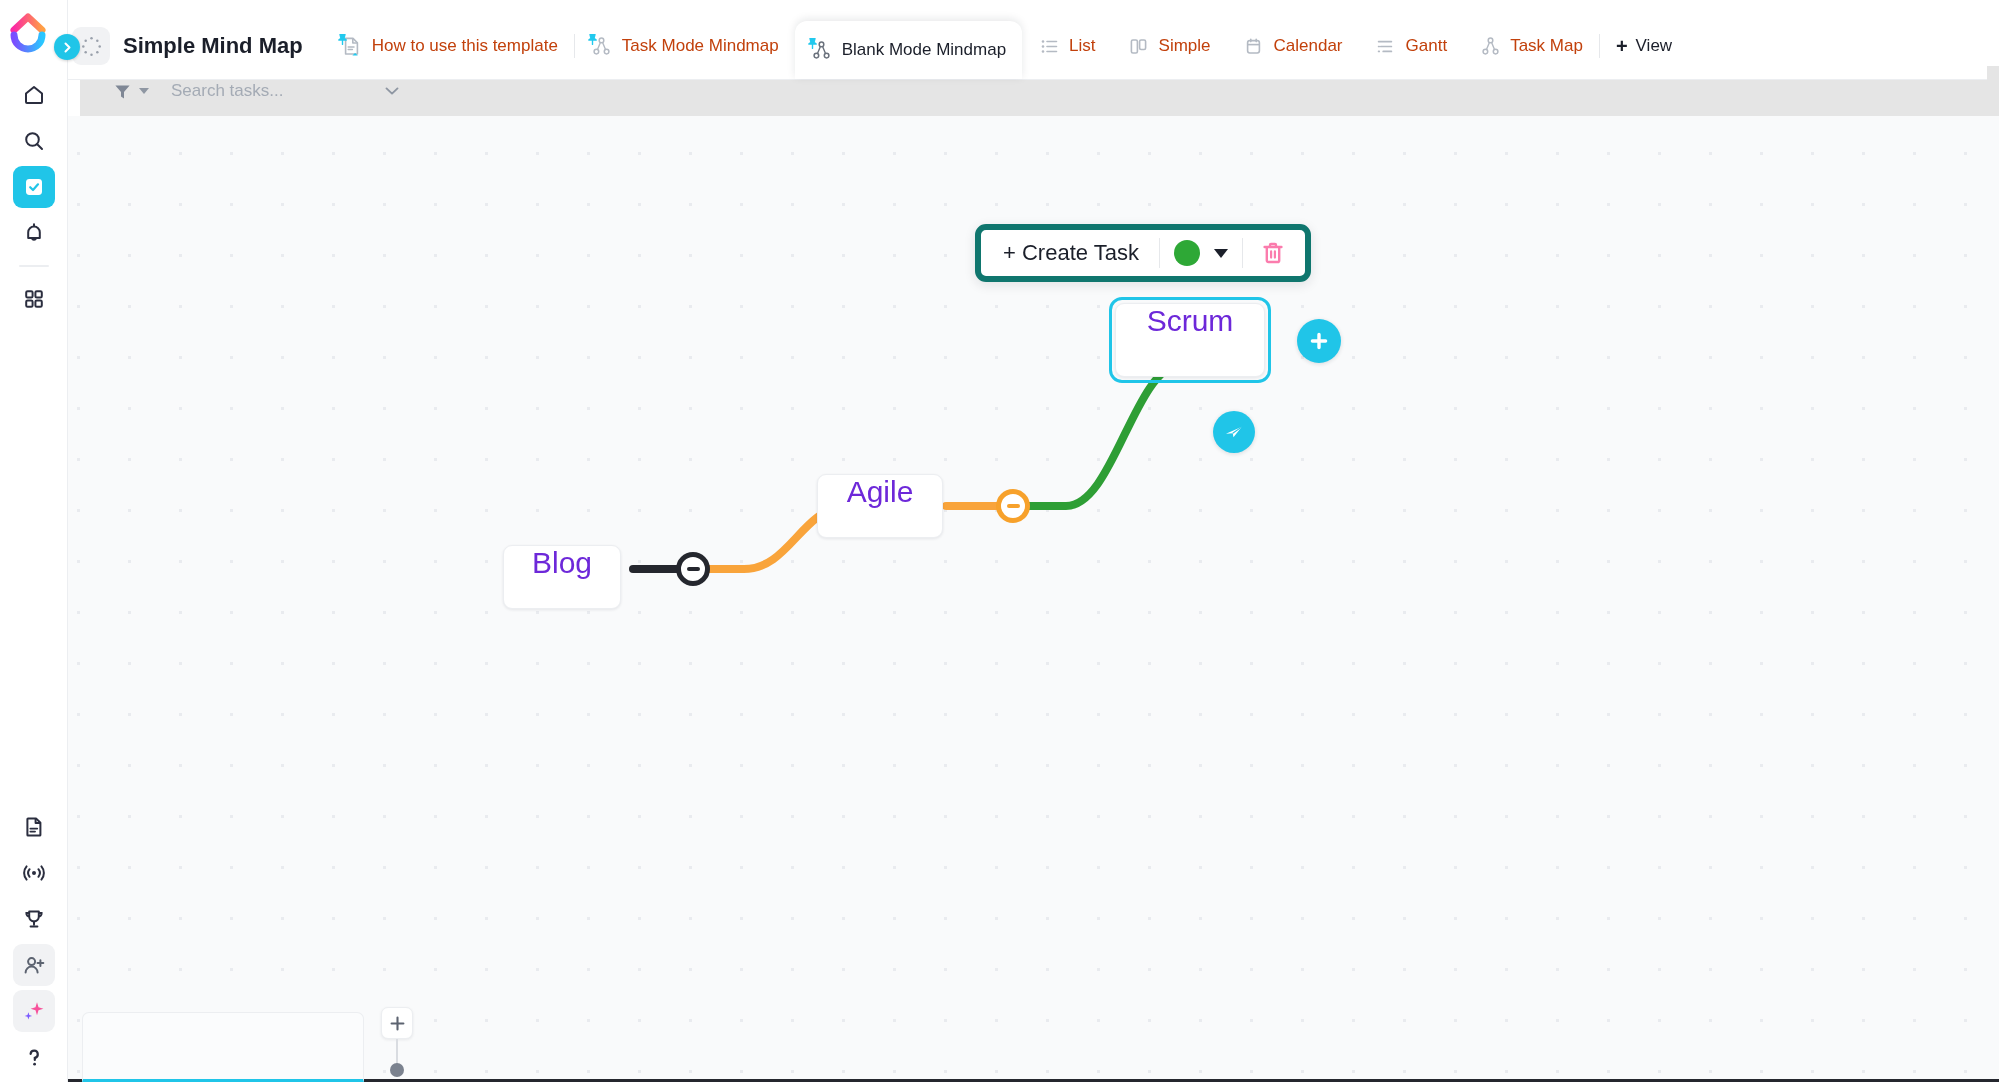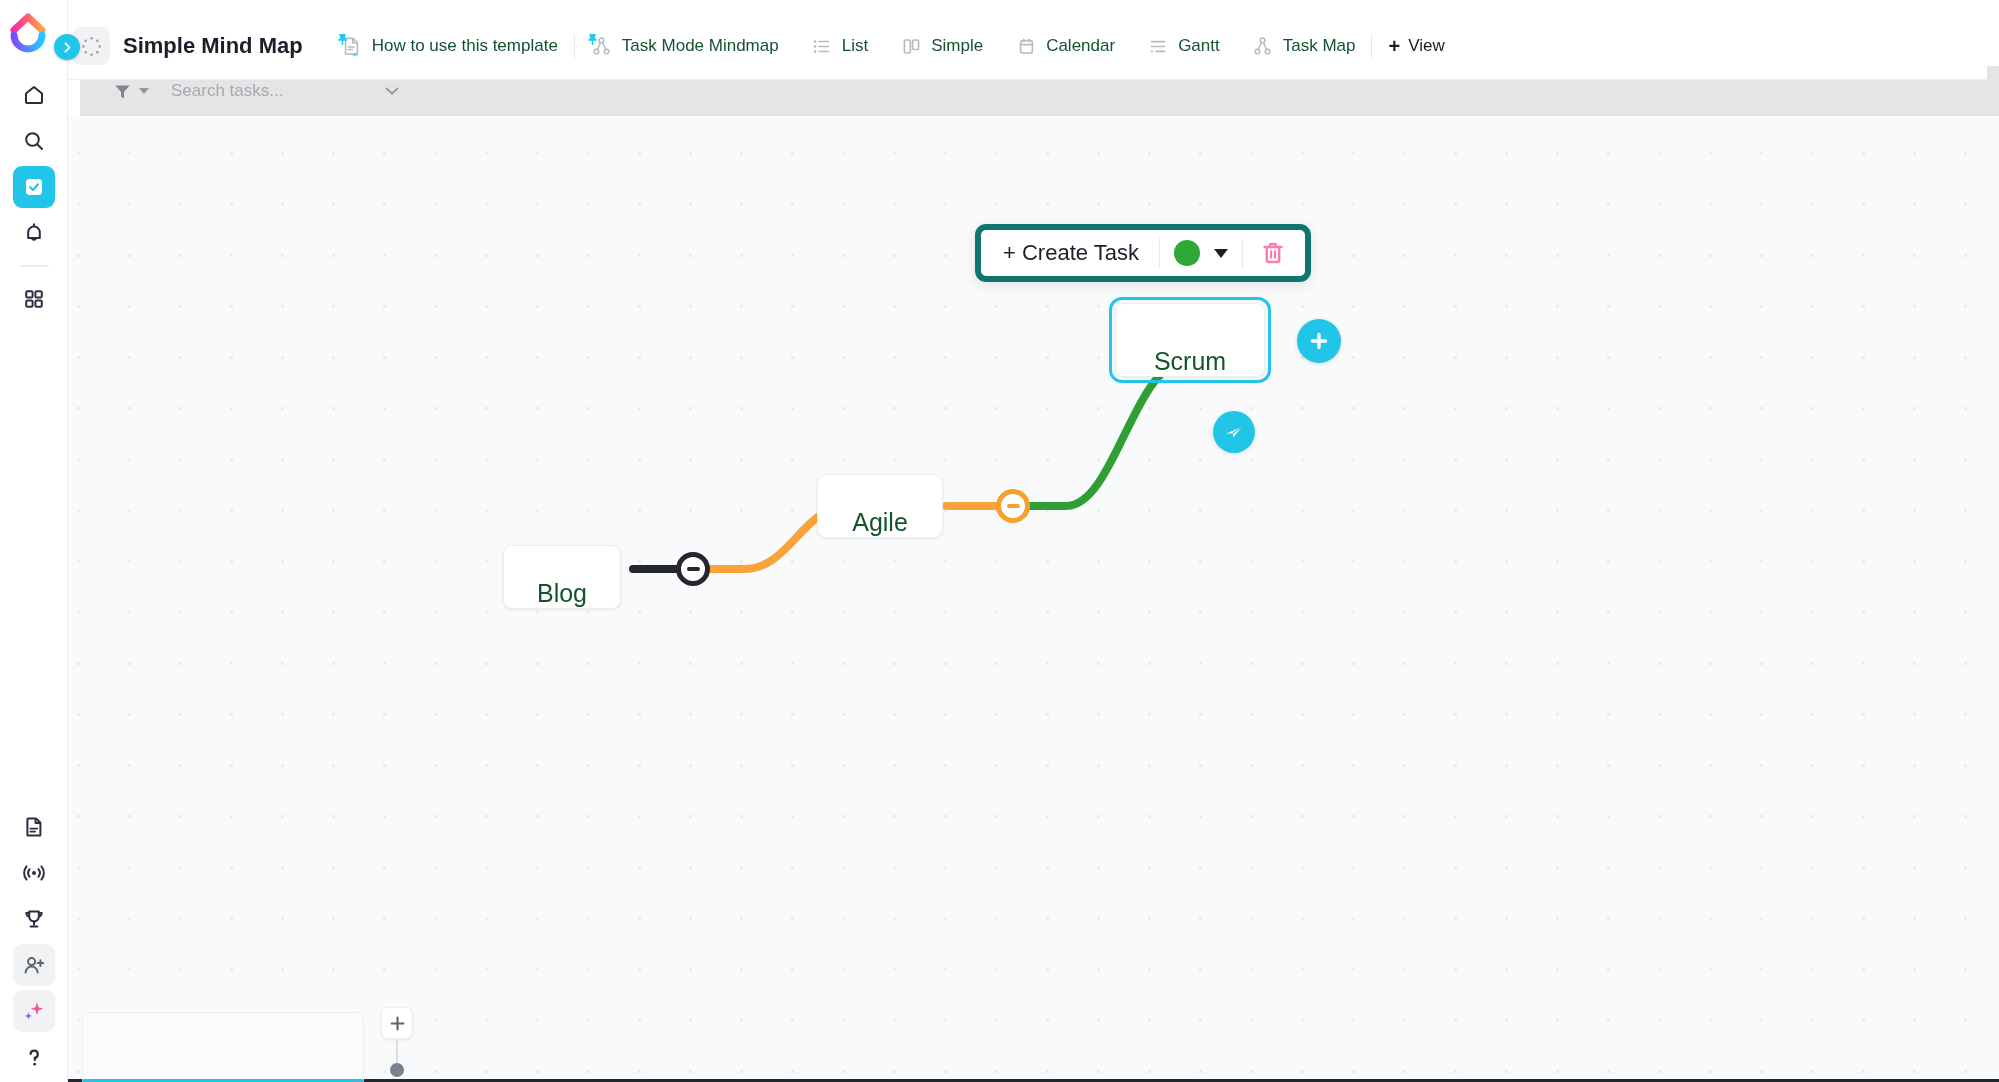--- a/index.html
+++ b/index.html
@@ -105,21 +105,21 @@
     border-top-right-radius: 12px;
     box-shadow: 0 -2px 9px rgba(20,25,40,.10);
     color: #1b1f2a;
     height: 58px; margin-top: 8px;
     z-index: 5;
   }
   .tab-sep {
     width: 1px; height: 24px; background: #e6e8eb;
     flex: 0 0 auto;
   }
-  .tab.plain { color: #14532d; }
+  .tab.plain { color: #c2410c; }
   .view-add {
     display: flex; align-items: center;
     height: 66px; padding: 0 16px;
     font-size: 17px; color: #1b1f2a; font-weight: 500;
     cursor: pointer; white-space: nowrap;
   }
   .view-add .plus-g { margin-right: 8px; font-size: 20px; font-weight: bold; }
 
   
   #searchrow {
@@ -163,22 +163,22 @@
     overflow: hidden;
   }
   #edges { position: absolute; left: 0; top: 0; }
 
   .node {
     position: absolute;
     background: #ffffff;
     border: 1px solid #eceef1;
     border-radius: 9px;
     box-shadow: 0 1px 3px rgba(20,25,40,.09);
-    display: flex; align-items: flex-end; justify-content: center;
-    font-size: 25px; color: #14532d;
+    display: flex; align-items: flex-start; justify-content: center;
+    font-size: 30px; color: #6d28d9;
     cursor: pointer;
     z-index: 6;
   }
   .node-sel-ring {
     position: absolute;
     border: 3px solid #20C5E8;
     border-radius: 13px;
     z-index: 5;
     pointer-events: none;
   }
@@ -450,20 +450,36 @@
           </svg>
           <span class="pin">
             <svg width="9" height="11" viewBox="0 0 9 11">
                 <path d="M2 0.6 H7 L6 4.2 L8.2 6 H0.8 L3 4.2 Z M4.5 6 V10.4" stroke="#22C9EE" stroke-width="1.4" fill="#22C9EE" stroke-linecap="round" stroke-linejoin="round"></path>
               </svg>
           </span>
         </span>
         <span>Task Mode Mindmap</span>
       </div>
 
+      <div class="tab selected">
+        <span class="tab-ico">
+          <svg width="19" height="19" viewBox="0 0 19 19">
+            <circle cx="9.5" cy="3.4" r="2.3" fill="none" stroke="#6a717c" stroke-width="1.5"></circle>
+            <circle cx="4.4" cy="14.6" r="2.3" fill="none" stroke="#6a717c" stroke-width="1.5"></circle>
+            <circle cx="14.6" cy="14.6" r="2.3" fill="none" stroke="#6a717c" stroke-width="1.5"></circle>
+            <path d="M8.4 5.6 L5.5 12.4 M10.6 5.6 L13.5 12.4" stroke="#6a717c" stroke-width="1.4"></path>
+          </svg>
+          <span class="pin">
+            <svg width="9" height="11" viewBox="0 0 9 11">
+                <path d="M2 0.6 H7 L6 4.2 L8.2 6 H0.8 L3 4.2 Z M4.5 6 V10.4" stroke="#22C9EE" stroke-width="1.4" fill="#22C9EE" stroke-linecap="round" stroke-linejoin="round"></path>
+              </svg>
+          </span>
+        </span>
+        <span>Blank Mode Mindmap</span>
+      </div>
 
       <div class="tab plain">
         <span class="tab-ico">
           <svg width="19" height="19" viewBox="0 0 19 19">
             <g fill="#b4bac3">
                 <circle cx="3" cy="4.5" r="1.3"></circle>
                 <circle cx="3" cy="9.5" r="1.3"></circle>
                 <circle cx="3" cy="14.5" r="1.3"></circle>
               </g>
             <path d="M7 4.5 H16.5 M7 9.5 H16.5 M7 14.5 H16.5" stroke="#b4bac3" stroke-width="1.6" stroke-linecap="round"></path>

